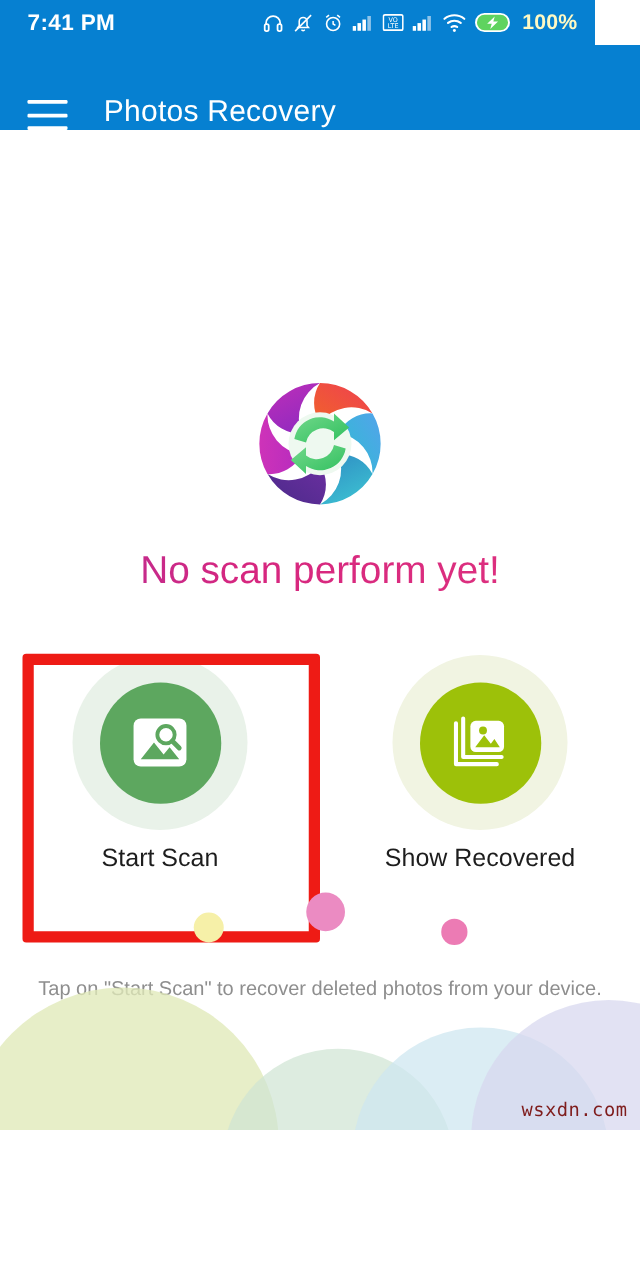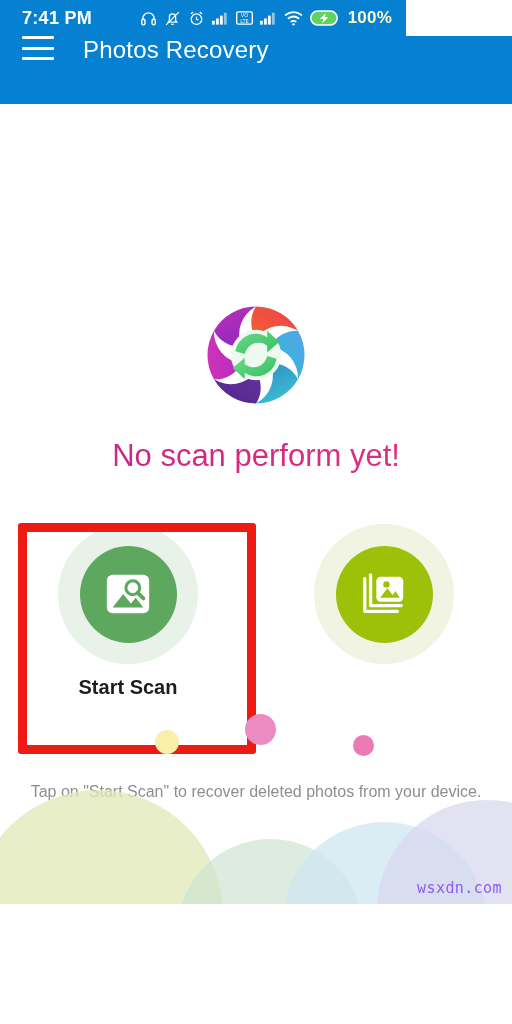--- a/index.html
+++ b/index.html
@@ -12,21 +12,21 @@
   #screen {
     position:relative;
     width:512px; height:1024px;
     background:#ffffff;
     overflow:hidden;
   }
 
   
   .status-bar {
     position:absolute; top:0; left:0;
-    width:406px; height:36px;
+    width:476px; height:36px;
     background:#0680D1;
     display:flex; align-items:center;
     padding:0 14px 0 22px;
   }
   .status-time {
     color:#ffffff;
     font-size:18px;
     font-weight:bold;
     letter-spacing:0.3px;
   }
@@ -38,21 +38,21 @@
   .battery-pct {
     color:#fef9c3; font-size:17px; font-weight:bold;
     margin-left:2px; letter-spacing:0.2px;
   }
 
   
   .app-bar {
     position:absolute; top:36px; left:0;
     width:512px; height:68px;
     background:#0680D1;
-    display:flex; align-items:flex-start;
+    display:flex; align-items:flex-end;
     padding-left:22px;
   }
   .hamburger {
     width:32px; height:24px;
     display:flex; flex-direction:column; justify-content:space-between;
     cursor:pointer;
   }
   .hamburger span {
     display:block; width:100%; height:3px;
     background:#ffffff; border-radius:1px;
@@ -92,21 +92,20 @@
   
   .actions {
     position:absolute;
     top:420px; left:0; width:512px;
     display:flex;
   }
   .action {
     width:256px;
     display:flex; flex-direction:column; align-items:center;
     cursor:pointer;
-    font-weight:bold;
   }
   .halo {
     width:140px; height:140px; border-radius:50%;
     display:flex; align-items:center; justify-content:center;
   }
   .halo.scan  { background:#e9f2e9; }
   .halo.show  { background:#f1f4e2; }
   .disc {
     width:97px; height:97px; border-radius:50%;
     display:flex; align-items:center; justify-content:center;
@@ -148,21 +147,21 @@
 
   .dot { position:absolute; border-radius:50%; }
   .dot-yellow { width:24px; height:24px; left:155px; top:36px;  background:#f6f0a8; }
   .dot-pink-l { width:31px; height:31px; left:245px; top:20px;  background:#eb8bc2; }
   .dot-pink-s { width:21px; height:21px; left:353px; top:41px;  background:#ec7bb4; }
 
   .watermark {
     position:absolute; right:10px; bottom:7px;
     font-family:"DejaVu Sans Mono", monospace;
     font-size:15px;
-    color:#8b5cf6;
+    color:#7f1d1d;
     letter-spacing:0.4px;
   }
 </style>
 </head>
 <body>
 
 <div id="screen">
 
   <div class="status-bar">
     <div class="status-time">7:41 PM</div>
@@ -311,20 +310,21 @@
           <div class="disc show">
             <svg width="50" height="50" viewBox="0 0 52 52">
               <path d="M6 10 L6 44 L40 44" fill="none" stroke="#ffffff" stroke-width="3.4" stroke-linecap="round" stroke-linejoin="round"></path>
               <path d="M12 6 L12 38 L44 38" fill="none" stroke="#ffffff" stroke-width="3.4" stroke-linecap="round" stroke-linejoin="round"></path>
               <rect x="18" y="8" width="28" height="26" rx="4.5" fill="#ffffff"></rect>
               <path d="M22 30 L29.5 20 L35 27 L38 23 L42.5 30 Z" fill="#9dc109"></path>
               <circle cx="28.5" cy="16" r="3.3" fill="#9dc109"></circle>
             </svg>
           </div>
         </div>
+        <div class="action-label">Show Recovered</div>
       </div>
     </div>
 
     <div class="highlight-box"></div>
 
     <div class="hint">Tap on "Start Scan" to recover deleted photos from your device.</div>
 
     <div class="decor">
       <div class="bub bub-yellowgreen"></div>
       <div class="bub bub-green"></div>

